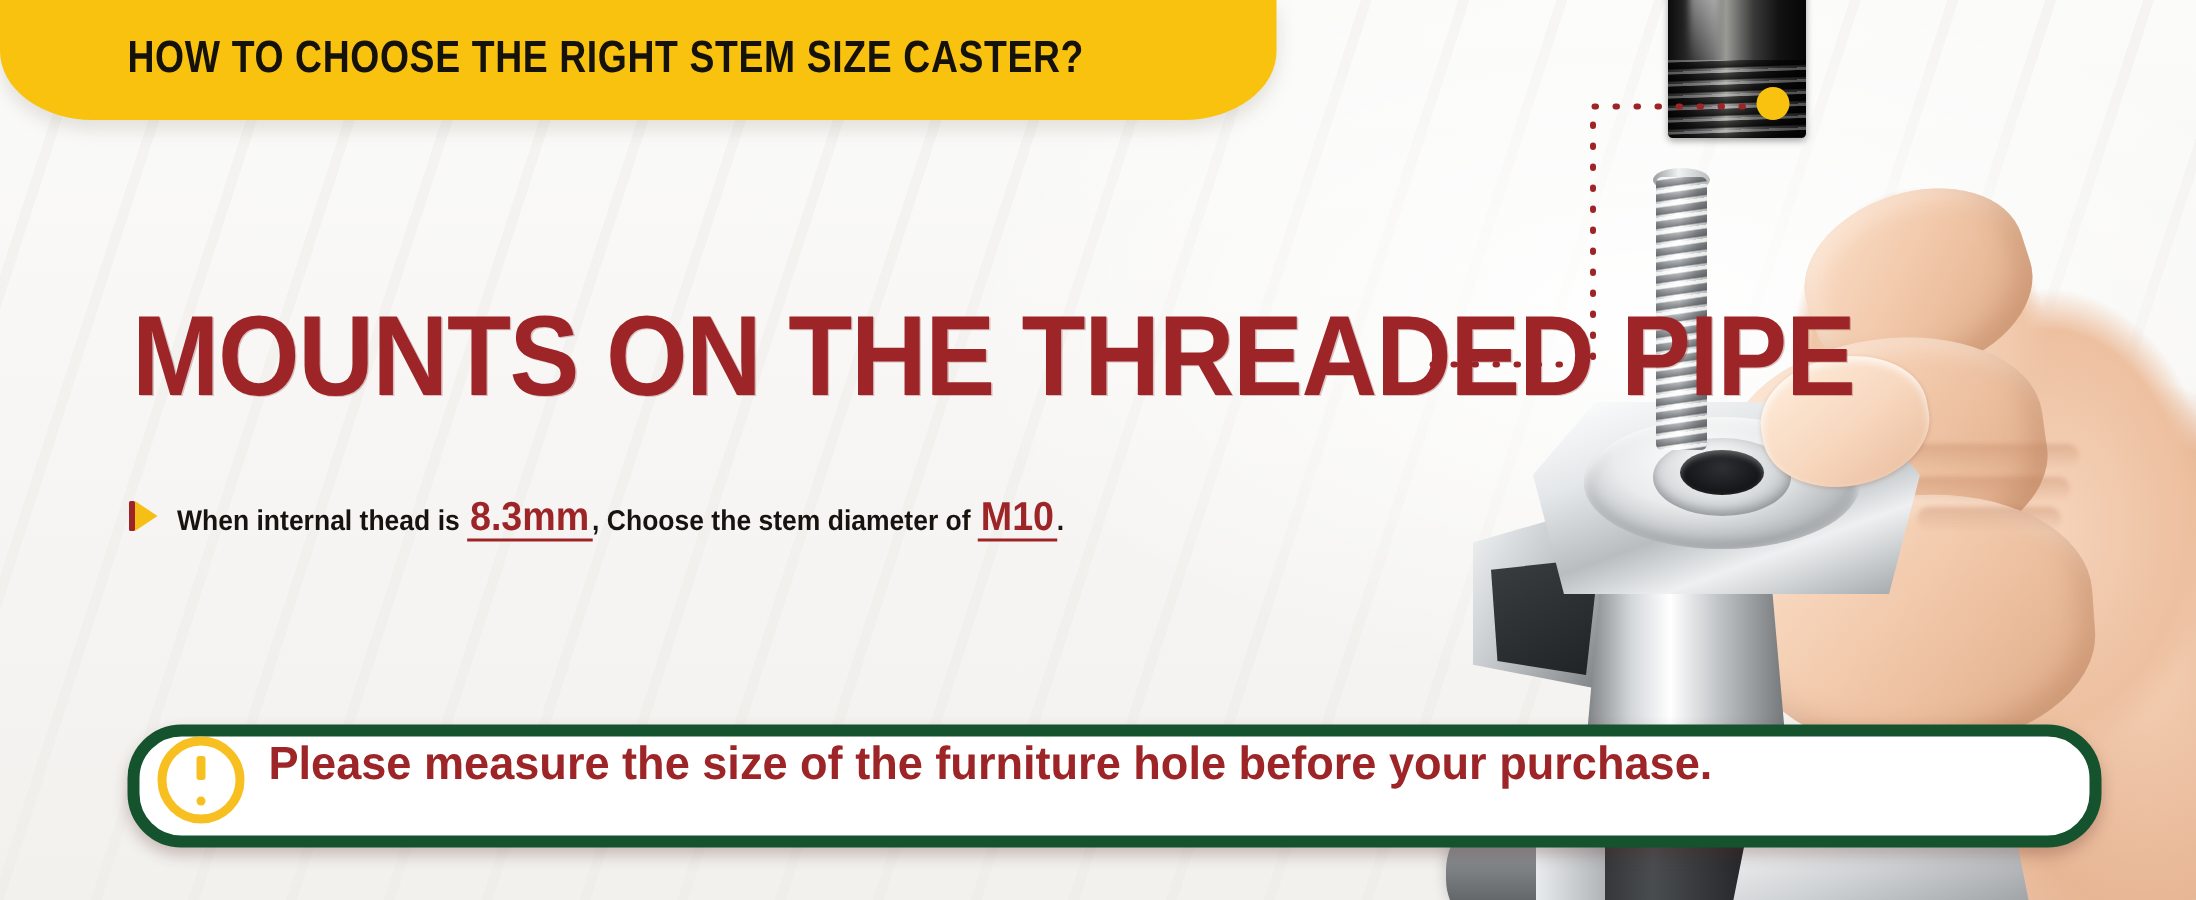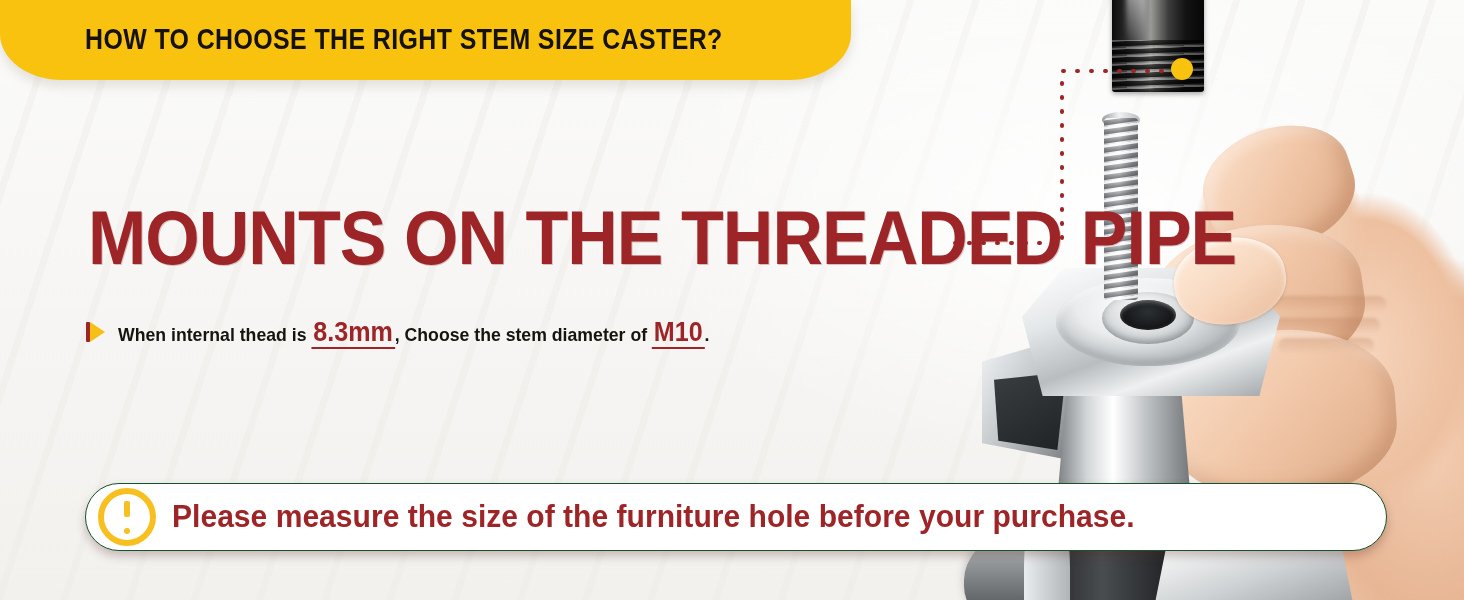--- a/index.html
+++ b/index.html
@@ -126,36 +126,36 @@
     transform:scaleX(.83);transform-origin:left center;white-space:nowrap;}
 
   
   .heading{position:absolute;left:88px;top:200px;
     font-size:76px;line-height:76px;font-weight:700;color:#9e2527;
     letter-spacing:-1px;white-space:nowrap;
     transform:scaleX(.92);transform-origin:left center;
     text-shadow:1px 1px 0 rgba(120,28,30,.25);}
 
   
-  .bullets{position:absolute;left:86px;top:308px;width:760px;}
+  .bullets{position:absolute;left:86px;top:320px;width:760px;}
   .brow{position:relative;height:48px;display:flex;align-items:center;white-space:nowrap;}
   .arrow{position:relative;width:22px;height:22px;flex:0 0 22px;margin-right:10px;}
   .arrow .tri{position:absolute;left:4px;top:1px;width:0;height:0;
     border-top:10px solid transparent;border-bottom:10px solid transparent;
     border-left:15px solid #f6bf16;}
   .arrow .bar{position:absolute;left:0;top:1px;width:4px;height:20px;background:#9e2527;border-radius:1px;}
   .btxt{font-size:19px;color:#17130f;font-weight:600;transform:scaleX(.93);transform-origin:left center;}
   .val{color:#9e2527;font-weight:700;border-bottom:2.5px solid #9e2527;padding:0 2px;}
   .val.big{font-size:27px;}
 
   
   .callout{position:absolute;left:85px;top:483px;width:1300px;height:66px;
-    background:#ffffff;border:1px solid #14532d;border-radius:36px;
+    background:#ffffff;border:8px solid #14532d;border-radius:36px;
     box-shadow:0 5px 10px rgba(90,40,35,.28);
-    display:flex;align-items:center;}
+    display:flex;}
   .excl{position:relative;flex:0 0 46px;width:46px;height:46px;margin-left:12px;border-radius:50%;
     border:6px solid #f7c020;background:#fff;display:flex;align-items:center;justify-content:center;}
   .excl .bang{position:absolute;left:50%;top:7px;transform:translateX(-50%);
     width:6px;height:16px;background:#f7c020;border-radius:2px;}
   .excl .dot{position:absolute;left:50%;bottom:6px;transform:translateX(-50%);
     width:6px;height:6px;background:#f7c020;border-radius:50%;}
   .callout-text{margin-left:16px;font-size:31px;font-weight:700;color:#9e2527;
     white-space:nowrap;transform:scaleX(.97);transform-origin:left center;}
 </style>
 </head>

